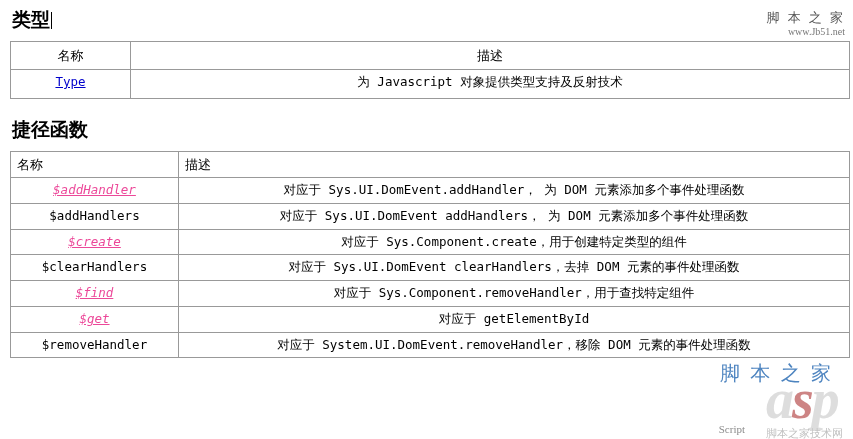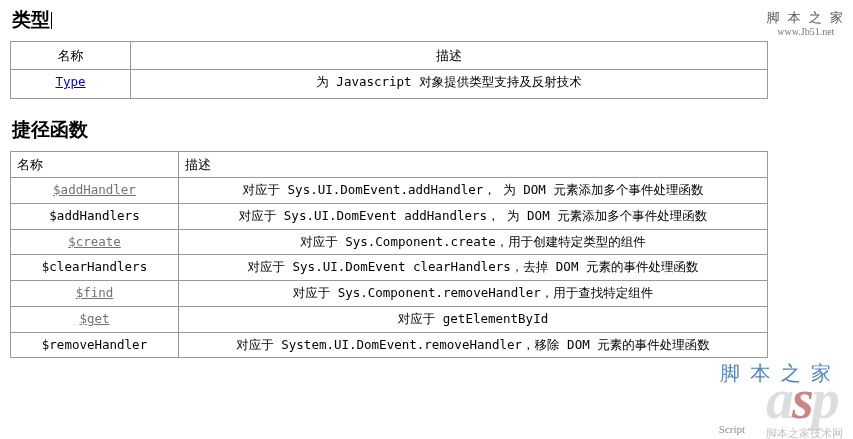--- a/index.html
+++ b/index.html
@@ -32,20 +32,21 @@
   .wm-top .wm-cn {
     font-size: 13px;
     color: #555555;
     letter-spacing: 2px;
     font-family: "DejaVu Sans", sans-serif;
   }
   .wm-top .wm-url {
     font-size: 10px;
     color: #777777;
     font-family: "Liberation Serif", serif;
+    text-align: right;
   }
   .wm-big {
     position: absolute;
     right: 10px;
     bottom: 4px;
     pointer-events: none;
     opacity: 0.62;
   }
   .wm-big .wm-asp {
     font-family: "Liberation Serif", serif;
@@ -109,21 +110,21 @@
     height: 17px;
     background: #000;
     vertical-align: -3px;
     margin-left: 1px;
   }
   .sec-title.second {
     margin-top: 17px;
   }
   table.tbl {
     border-collapse: collapse;
-    width: 758px;
+    width: 840px;
     margin: 8px 0 0 4px;
     table-layout: fixed;
   }
   table.tbl th, table.tbl td {
     border: 1px solid #999999;
     font-family: "DejaVu Sans Mono", monospace;
     font-size: 12.5px;
     padding: 3px 6px;
     vertical-align: top;
     line-height: 1.5;
@@ -148,21 +149,22 @@
     font-weight: normal;
     font-family: "DejaVu Sans", sans-serif;
     font-size: 13px;
     padding: 3px 6px;
   }
   a.lnk {
     color: #0000cc;
     text-decoration: underline;
   }
   a.lnk.visited {
-    color: #737373;
+    color: #ec4899;
+    font-style: italic;
   }
   td.name-cell {
     white-space: nowrap;
   }
   .desc-wrap {
     white-space: normal;
   }
 </style>
 </head>
 <body>

